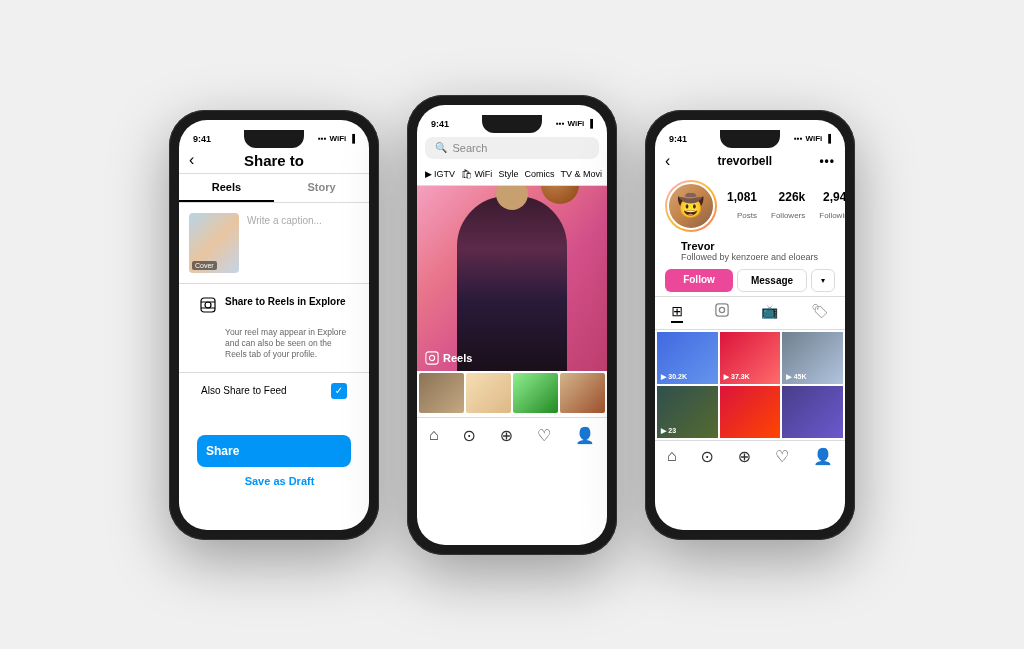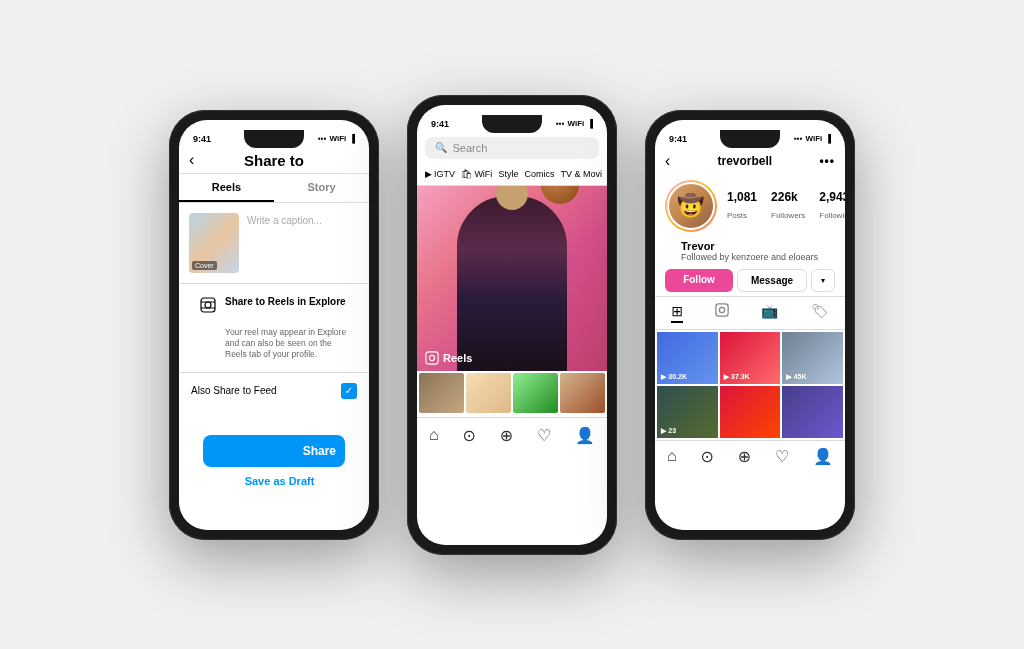--- a/index.html
+++ b/index.html
@@ -163,41 +163,41 @@
     .p1-option-text p {
       font-size: 8.5px;
       color: #666;
       margin-top: 20px;
       line-height: 1.3;
     }
     .p1-feed-option {
       display: flex;
       justify-content: space-between;
       align-items: center;
-      padding: 6px 12px;
+      padding: 6px 22px;
     }
     .p1-feed-label {
       font-size: 10px;
     }
     .p1-checkbox {
       width: 16px;
       height: 16px;
       background: #0095f6;
       border-radius: 3px;
       display: flex;
       align-items: center;
       justify-content: center;
       color: white;
       font-size: 10px;
     }
     .p1-share-btn {
-      margin: 30px 24px 8px;
+      margin: 30px 18px 8px;
       background: #0095f6;
       color: white;
-      text-align: right;
+      text-align: left;
       padding: 9px;
       border-radius: 8px;
       font-size: 12px;
       font-weight: 600;
     }
     .p1-draft-btn {
       text-align: center;
       color: #0095f6;
       font-size: 11px;
       font-weight: 600;
@@ -327,21 +327,21 @@
       align-items: center;
       justify-content: center;
       color: #a0522d;
       font-size: 20px;
     }
     .p3-stats {
       display: flex;
       gap: 14px;
     }
     .p3-stat {
-      text-align: left;
+      text-align: right;
     }
     .p3-stat-num {
       font-size: 12px;
       font-weight: 700;
       display: block;
     }
     .p3-stat-label {
       font-size: 8px;
       color: #666;
     }

